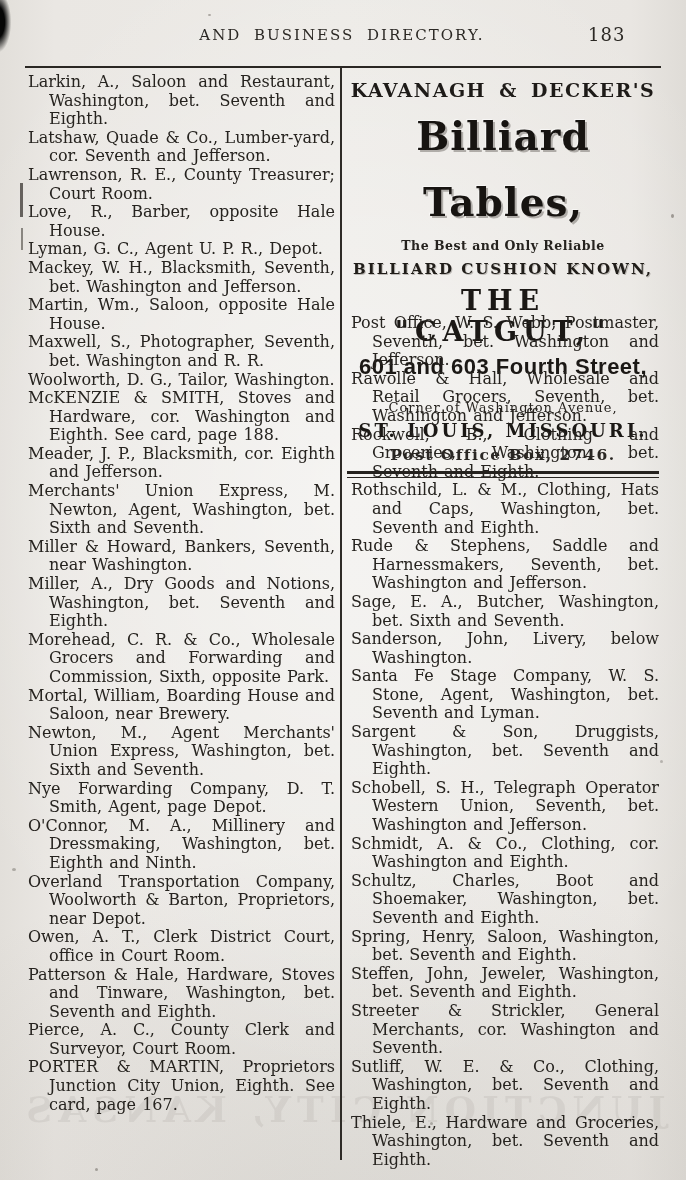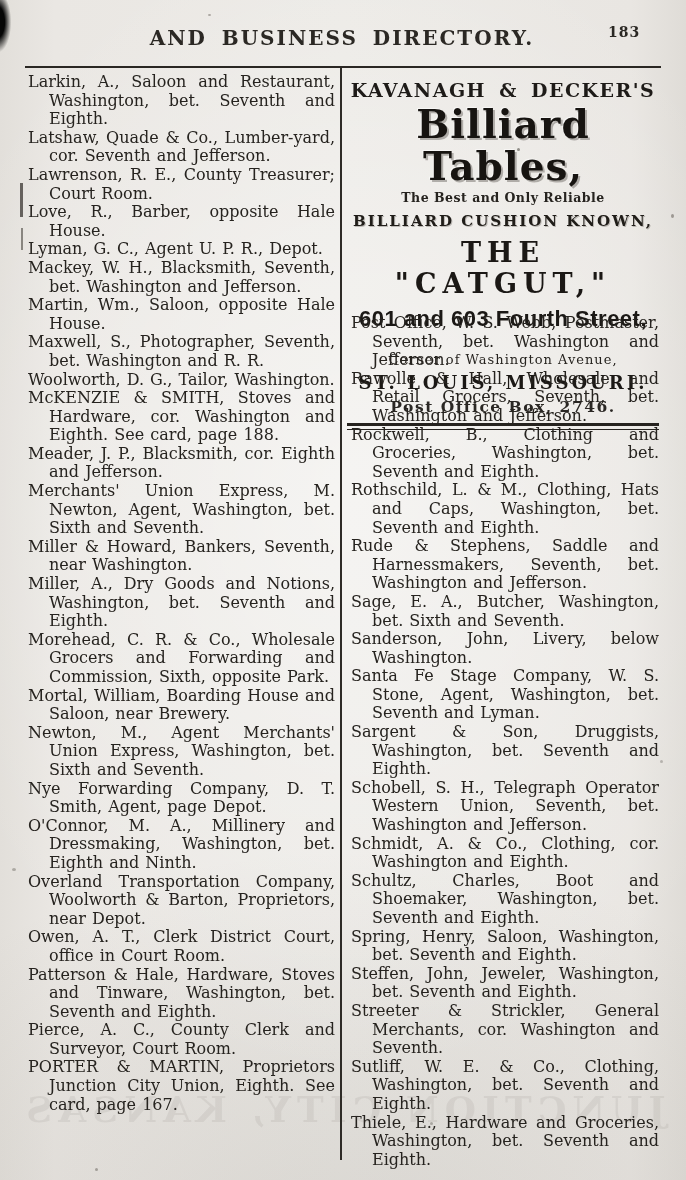--- a/index.html
+++ b/index.html
@@ -7,35 +7,35 @@
     position:relative;width:686px;height:1180px;overflow:hidden;
     font-family:"DejaVu Serif", serif;color:#26231f;
     background:
       radial-gradient(ellipse 120% 90% at 52% 42%, rgba(255,255,255,.5) 0%, rgba(255,255,255,0) 55%),
       radial-gradient(ellipse 140% 60% at 50% 108%, rgba(120,114,104,.18) 0%, rgba(120,114,104,0) 60%),
       linear-gradient(90deg, #e2dfda 0%, #eae7e3 8%, #eceae6 50%, #e9e6e2 92%, #dfdcd7 100%);
   }
   
   .running-title{
     position:absolute;top:26px;left:0;width:684px;text-align:center;
-    font-size:20px;font-weight:bold;letter-spacing:2px;word-spacing:6px;color:#2b2824;
+    font-size:15px;font-weight:normal;letter-spacing:2px;word-spacing:6px;color:#2b2824;
   }
-  .page-number{position:absolute;top:24px;left:608px;font-size:14px;color:#2b2824;letter-spacing:1px;font-weight:bold;}
+  .page-number{position:absolute;top:24px;left:588px;font-size:18px;color:#2b2824;letter-spacing:1px;}
   .top-rule{position:absolute;top:66px;left:25px;width:636px;height:2px;background:#2a2723;}
   .col-divider{position:absolute;top:68px;left:340px;width:2px;height:1092px;background:#2e2b27;}
   
   .col{position:absolute;font-size:16px;line-height:18.6px;text-align:justify;}
   .col-left{left:28px;top:73px;width:307px;}
   .col-right{left:351px;top:314px;width:308px;}
   .entry{margin:0;padding-left:21px;text-indent:-21px;word-spacing:1px;}
   
   .ad{position:absolute;left:347px;top:74px;width:312px;text-align:center;}
   .ad-company{font-size:19px;font-weight:bold;letter-spacing:1.5px;word-spacing:5px;padding-top:5px;color:#1e1b18;}
   .ad-product{
-    font-size:39px;font-weight:bold;letter-spacing:1px;line-height:42px;margin-top:2px;color:#171411;
+    font-size:39px;font-weight:bold;letter-spacing:1px;line-height:66px;margin-top:2px;color:#171411;
     text-shadow:2px 2px 0 rgba(60,55,48,.35), -1px -1px 0 rgba(255,255,255,.55);
   }
   .ad-tagline{font-size:12.5px;font-weight:bold;letter-spacing:.5px;margin-top:3px;}
   .ad-subtagline{font-size:15px;font-weight:bold;letter-spacing:2px;margin-top:7px;color:#201d19;
     text-shadow:1px 1px 0 rgba(70,64,56,.3);}
   .ad-brand{font-size:27px;font-weight:bold;letter-spacing:6px;margin-top:7px;color:#1b1815;}
   .ad-street{font-family:"Liberation Sans", sans-serif;font-size:22px;font-weight:bold;letter-spacing:.5px;margin-top:7px;color:#1b1815;}
   .ad-corner{font-size:13px;font-weight:normal;letter-spacing:1px;margin-top:20px;}
   .ad-city{font-size:18px;font-weight:bold;letter-spacing:3px;margin-top:5px;color:#1b1815;}
   .ad-pobox{font-size:15.5px;letter-spacing:1.5px;margin-top:4px;font-weight:bold;color:#2a2724;}

